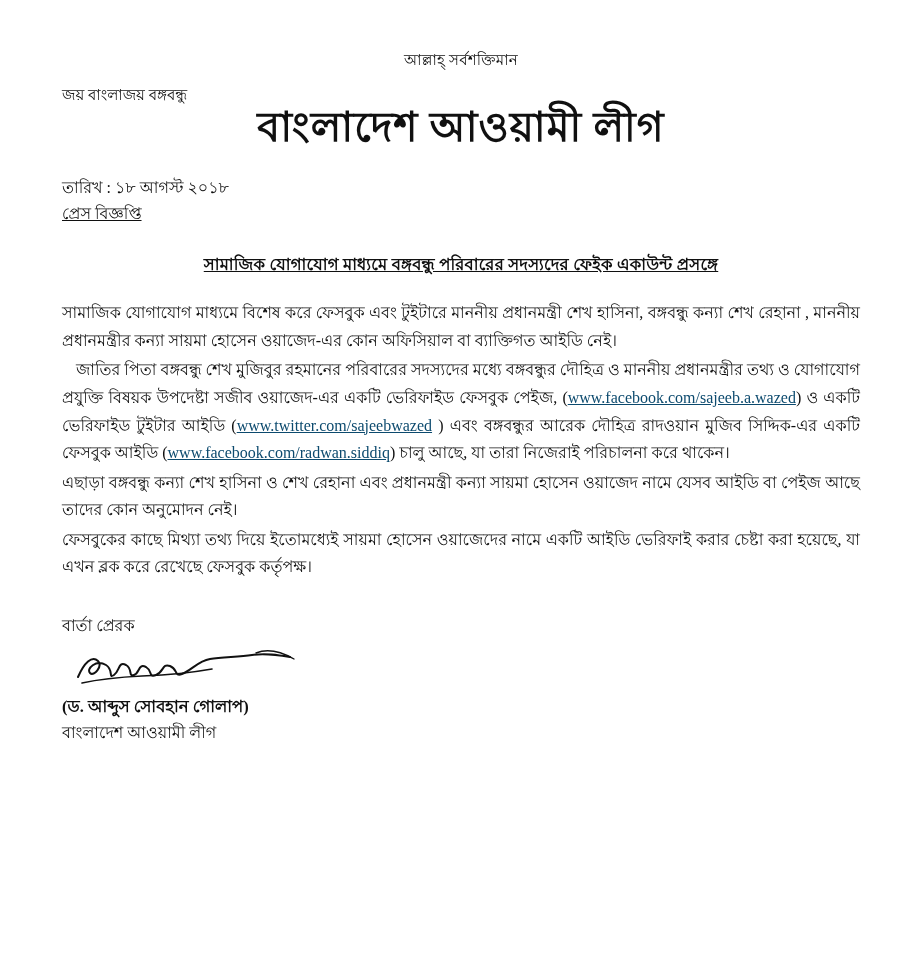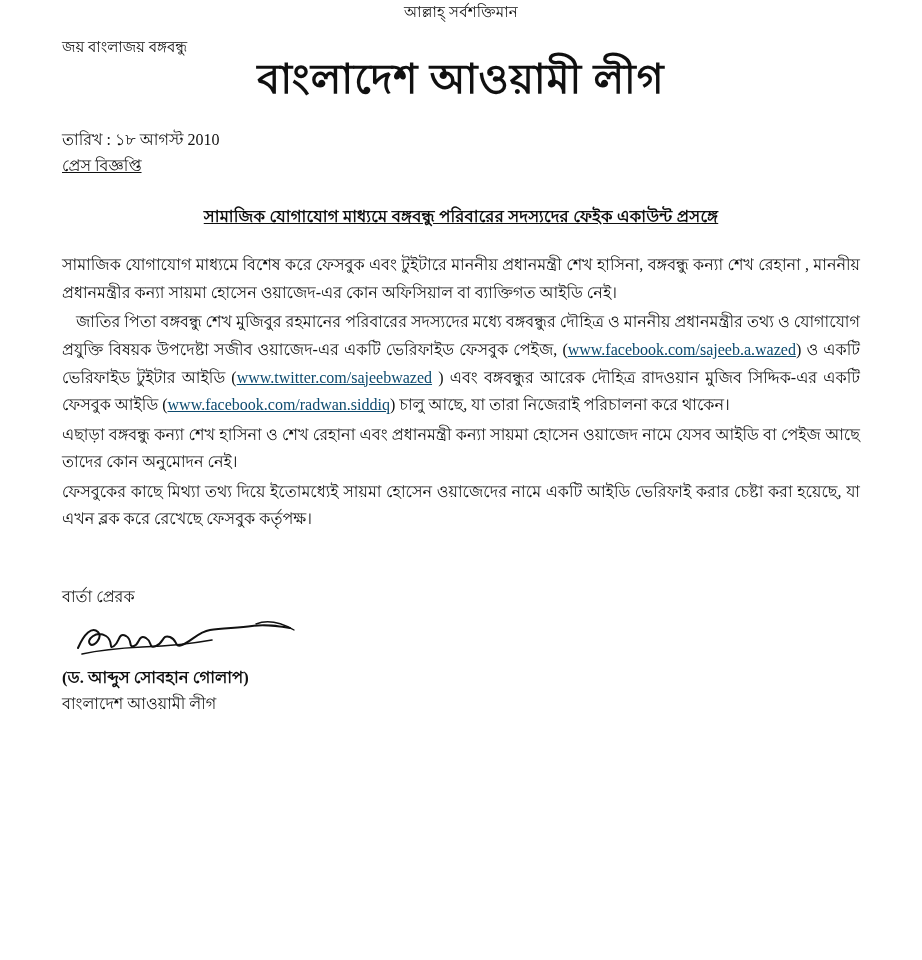--- a/index.html
+++ b/index.html
@@ -18,20 +18,21 @@
   .page {
     position: relative;
     width: 922px;
     height: 960px;
     box-sizing: border-box;
     padding: 0 62px;
   }
   .top-line {
     text-align: center;
     font-size: 15px;
+    padding-top: 48px;
     letter-spacing: 0.2px;
   }
   .slogans {
     display: flex;
     justify-content: flex-start;
     align-items: baseline;
     font-size: 15px;
     margin-top: 10px;
   }
   .org-name {
@@ -77,21 +78,21 @@
   }
   .body-text p.indented {
     text-indent: 14px;
   }
   a.doclink {
     color: #0c4a6e;
     text-decoration: underline;
     word-break: break-all;
   }
   .signature-block {
-    margin-top: 51px;
+    margin-top: 32px;
     font-size: 16px;
     line-height: 1.65;
   }
   .sig-sender {
     margin-bottom: 4px;
   }
   .sig-image {
     height: 46px;
     width: 230px;
     margin: 2px 0 2px 8px;
@@ -118,21 +119,21 @@
 
   <div class="slogans">
     <span>জয় বাংলা</span>
     <span>জয় বঙ্গবন্ধু</span>
   </div>
 
   <div class="org-name">বাংলাদেশ আওয়ামী লীগ</div>
 
 
   <div class="date-block">
-    <div>তারিখ : ১৮ আগস্ট 2010</div>
+    <div>তারিখ : ১৮ আগস্ট ২০১৮</div>
     <span class="press-label">প্রেস বিজ্ঞপ্তি</span>
   </div>
 
   <div class="subject">সামাজিক যোগাযোগ মাধ্যমে বঙ্গবন্ধু পরিবারের সদস্যদের ফেইক একাউন্ট প্রসঙ্গে</div>
 
   <div class="body-text">
     <p>সামাজিক যোগাযোগ মাধ্যমে বিশেষ করে ফেসবুক এবং টুইটারে মাননীয় প্রধানমন্ত্রী শেখ হাসিনা, বঙ্গবন্ধু কন্যা শেখ রেহানা , মাননীয় প্রধানমন্ত্রীর কন্যা সায়মা হোসেন ওয়াজেদ-এর কোন অফিসিয়াল বা ব্যাক্তিগত আইডি নেই।</p>
     <p class="indented"><span>জাতির পিতা বঙ্গবন্ধু শেখ মুজিবুর রহমানের পরিবারের সদস্যদের মধ্যে বঙ্গবন্ধুর দৌহিত্র ও মাননীয় প্রধানমন্ত্রীর তথ্য ও যোগাযোগ প্রযুক্তি বিষয়ক উপদেষ্টা সজীব ওয়াজেদ-এর একটি ভেরিফাইড ফেসবুক পেইজ, (</span><a class="doclink" href="#">www.facebook.com/sajeeb.a.wazed</a><span>) ও একটি ভেরিফাইড টুইটার আইডি (</span><a class="doclink" href="#">www.twitter.com/sajeebwazed</a><span> ) এবং বঙ্গবন্ধুর আরেক দৌহিত্র রাদওয়ান মুজিব সিদ্দিক-এর একটি ফেসবুক আইডি (</span><a class="doclink" href="#">www.facebook.com/radwan.siddiq</a><span>) চালু আছে, যা তারা নিজেরাই পরিচালনা করে থাকেন।</span></p>
     <p>এছাড়া বঙ্গবন্ধু কন্যা শেখ হাসিনা ও শেখ রেহানা এবং প্রধানমন্ত্রী কন্যা সায়মা হোসেন ওয়াজেদ নামে যেসব আইডি বা পেইজ আছে তাদের কোন অনুমোদন নেই।</p>
     <p>ফেসবুকের কাছে মিথ্যা তথ্য দিয়ে ইতোমধ্যেই সায়মা হোসেন ওয়াজেদের নামে একটি আইডি ভেরিফাই করার চেষ্টা করা হয়েছে, যা এখন ব্লক করে রেখেছে ফেসবুক কর্তৃপক্ষ।</p>

